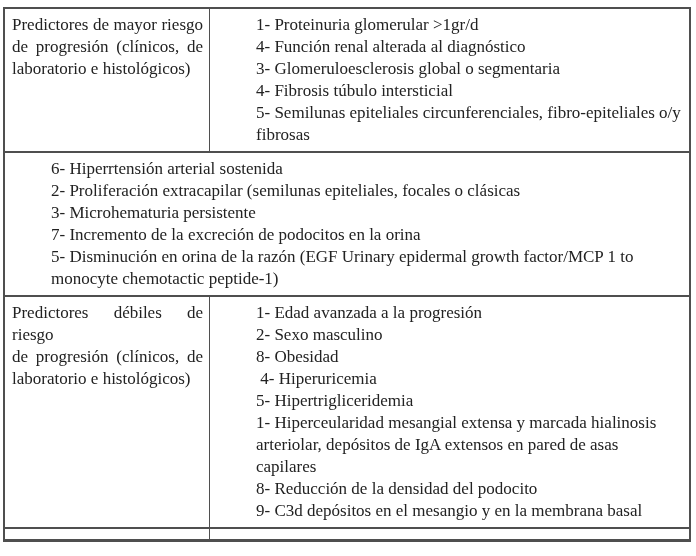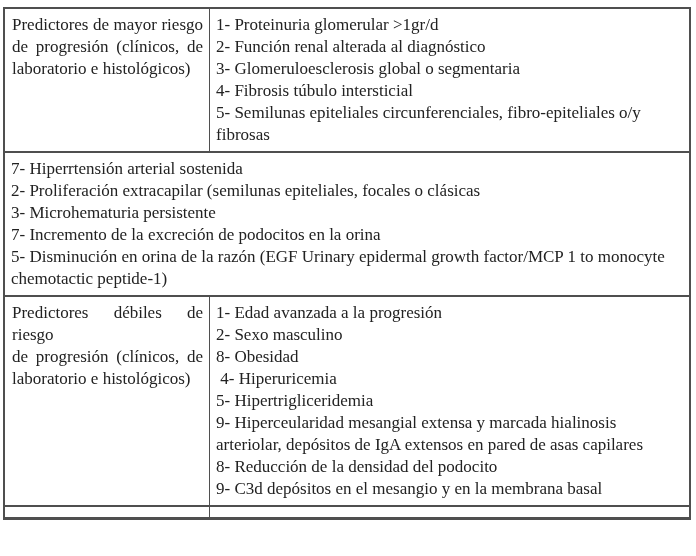--- a/index.html
+++ b/index.html
@@ -51,65 +51,66 @@
   }
   .cat-line {
     text-align: justify;
   }
   .cat-line.just {
     text-align-last: justify;
   }
   .item-line {
     white-space: pre-wrap;
     text-align: left;
+    margin-left: 40px;
   }
 </style>
 </head>
 <body>
 
 <div class="doc-table">
 
   <div class="t-row">
     <div class="cell cell-category">
         <div class="cat-line just">Predictores de mayor riesgo</div>
         <div class="cat-line just">de progresión (clínicos, de</div>
         <div class="cat-line">laboratorio e histológicos)</div>
       </div>
     <div class="cell cell-items">
         <div class="item-line">1- Proteinuria glomerular &gt;1gr/d</div>
-        <div class="item-line">2- Función renal alterada al diagnóstico</div>
+        <div class="item-line">4- Función renal alterada al diagnóstico</div>
         <div class="item-line">3- Glomeruloesclerosis global o segmentaria</div>
         <div class="item-line">4- Fibrosis túbulo intersticial</div>
         <div class="item-line">5- Semilunas epiteliales circunferenciales, fibro-epiteliales o/y fibrosas</div>
       </div>
   </div>
 
   <div class="t-row">
     <div class="cell cell-items">
-        <div class="item-line">7- Hiperrtensión arterial sostenida</div>
+        <div class="item-line">6- Hiperrtensión arterial sostenida</div>
         <div class="item-line">2- Proliferación extracapilar (semilunas epiteliales, focales o clásicas</div>
         <div class="item-line">3- Microhematuria persistente</div>
         <div class="item-line">7- Incremento de la excreción de podocitos en la orina</div>
         <div class="item-line">5- Disminución en orina de la razón (EGF Urinary epidermal growth factor/MCP 1 to monocyte chemotactic peptide-1)</div>
       </div>
   </div>
 
   <div class="t-row">
     <div class="cell cell-category">
         <div class="cat-line just">Predictores débiles de riesgo</div>
         <div class="cat-line just">de progresión (clínicos, de</div>
         <div class="cat-line">laboratorio e histológicos)</div>
       </div>
     <div class="cell cell-items">
         <div class="item-line">1- Edad avanzada a la progresión</div>
         <div class="item-line">2- Sexo masculino</div>
         <div class="item-line">8- Obesidad</div>
         <div class="item-line"> 4- Hiperuricemia</div>
         <div class="item-line">5- Hipertrigliceridemia</div>
-        <div class="item-line">9- Hiperceularidad mesangial extensa y marcada hialinosis arteriolar, depósitos de IgA extensos en pared de asas capilares</div>
+        <div class="item-line">1- Hiperceularidad mesangial extensa y marcada hialinosis arteriolar, depósitos de IgA extensos en pared de asas capilares</div>
         <div class="item-line">8- Reducción de la densidad del podocito</div>
         <div class="item-line">9- C3d depósitos en el mesangio y en la membrana basal</div>
       </div>
   </div>
 
   <div class="t-row">
     <div class="cell cell-category"></div>
     <div class="cell cell-items"></div>
   </div>
 

